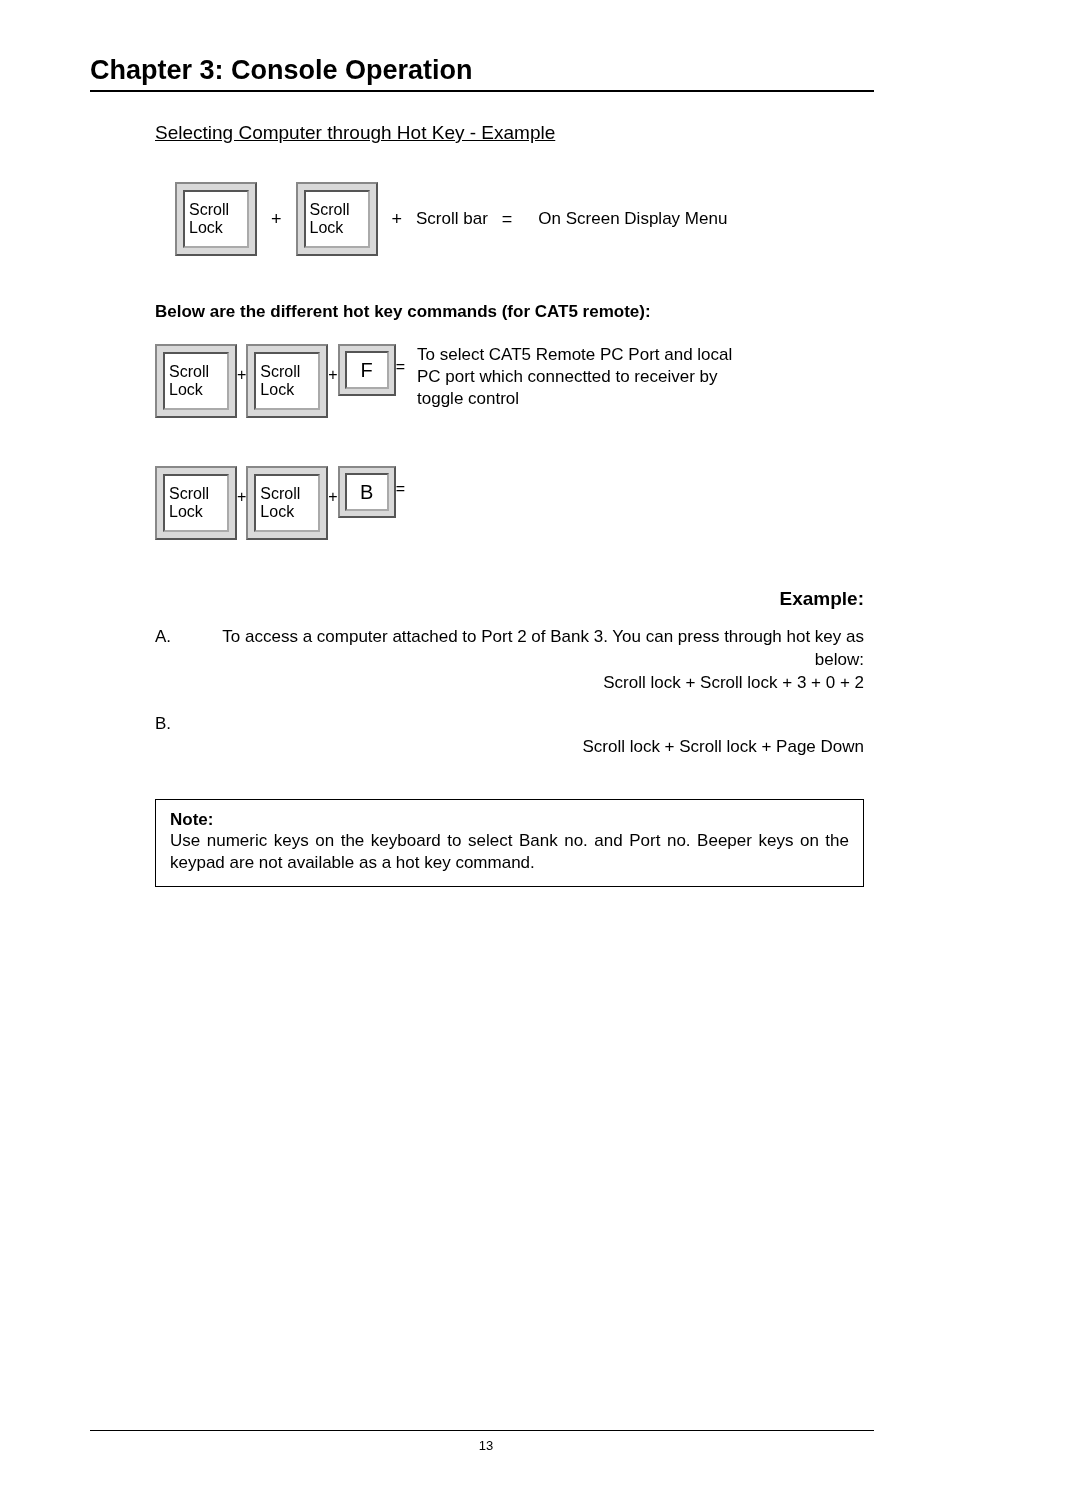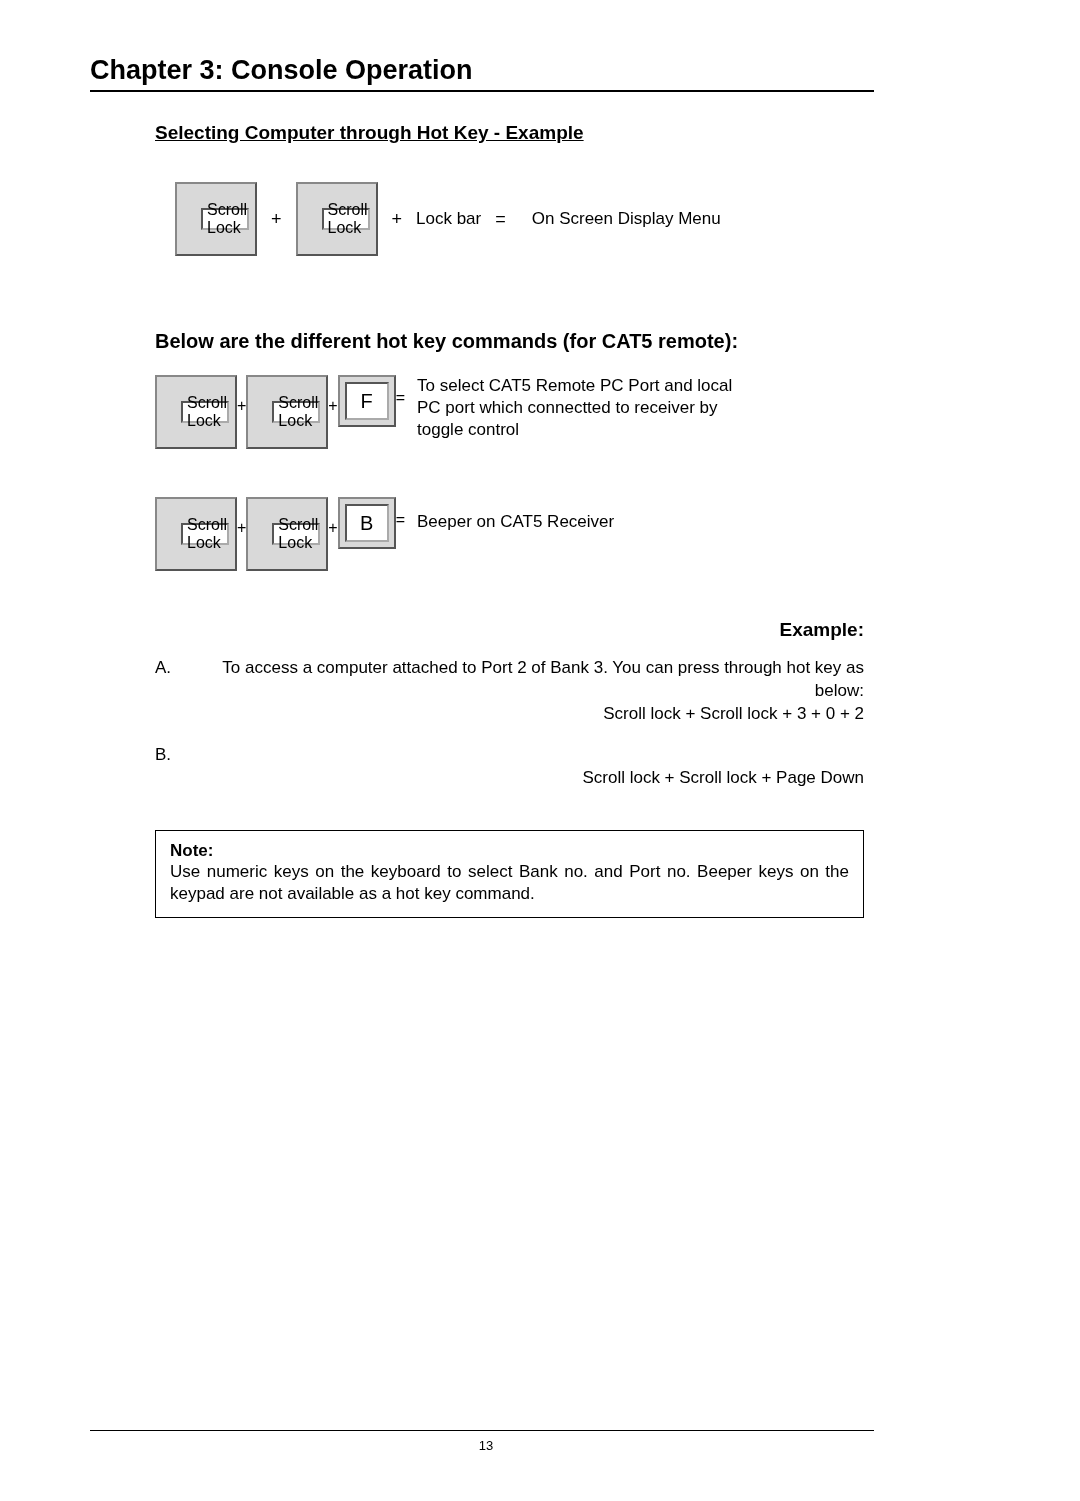--- a/index.html
+++ b/index.html
@@ -26,21 +26,21 @@
     border: none;
     border-top: 2px solid #000;
     margin: 2px 0 30px 0;
   }
   .content {
     margin-left: 65px;
     margin-right: 10px;
   }
   .section-title {
     font-size: 19px;
-    font-weight: bold;
+    font-weight: normal;
     text-decoration: underline;
     margin: 12px 0 38px 0;
   }
   .keyseq {
     display: flex;
     align-items: center;
     margin-bottom: 22px;
   }
   .keyseq .op {
     font-size: 18px;
@@ -49,21 +49,21 @@
   }
   .keycap-wide {
     width: 82px;
     height: 74px;
     background: #d9d9d9;
     border: 2px solid #000;
     border-top-color: #888;
     border-left-color: #888;
     border-right-color: #555;
     border-bottom-color: #555;
-    padding: 24px;
+    padding: 6px;
     display: flex;
   }
   .keycap-wide .inner {
     flex: 1;
     background: #fff;
     border: 2px solid #000;
     border-top-color: #555;
     border-left-color: #555;
     border-right-color: #aaa;
     border-bottom-color: #aaa;
@@ -102,23 +102,23 @@
   .result-text {
     font-size: 17px;
     margin-left: 12px;
     max-width: 320px;
     line-height: 1.3;
   }
   .txt-key {
     font-size: 17px;
   }
   .subhead {
-    font-size: 20px;
-    font-weight: bold;
-    margin: 74px 0 22px 0;
+    font-size: 17px;
+    font-weight: bold;
+    margin: 46px 0 22px 0;
   }
   .seq-row {
     display: flex;
     align-items: flex-start;
     margin-bottom: 48px;
   }
   .seq-row .keycap-wide, .seq-row .keycap-sq { flex-shrink: 0; }
   .seq-row .op-mid { padding-top: 22px; }
   .seq-row .op-sq { padding-top: 14px; }
   .example-heading {
@@ -181,21 +181,21 @@
 
     <div class="keyseq" style="margin-left:20px;">
       <div class="keycap-wide">
           <div class="inner">Scroll Lock</div>
         </div>
       <span class="op">+</span>
       <div class="keycap-wide">
           <div class="inner">Scroll Lock</div>
         </div>
       <span class="op">+</span>
-      <span class="txt-key">Lock bar</span>
+      <span class="txt-key">Scroll bar</span>
       <span class="op">=</span>
       <span class="result-text">On Screen Display Menu</span>
     </div>
 
     <div class="subhead">Below are the different hot key commands (for CAT5 remote):</div>
 
     <div class="seq-row">
       <div class="keycap-wide">
           <div class="inner">Scroll Lock</div>
         </div>
@@ -217,21 +217,20 @@
         </div>
       <span class="op op-mid">+</span>
       <div class="keycap-wide">
           <div class="inner">Scroll Lock</div>
         </div>
       <span class="op op-mid">+</span>
       <div class="keycap-sq">
           <div class="inner">B</div>
         </div>
       <span class="op op-sq">=</span>
-      <span class="result-text" style="padding-top:14px;">Beeper on CAT5 Receiver</span>
     </div>
 
     <div class="example-heading">Example:</div>
 
     <div class="example-list">
       <div class="example-item">
         <div class="letter">A.</div>
         <div class="body">
           <span>To access a computer attached to Port 2 of Bank 3. You can press through hot key as below:</span><br>
           <span>Scroll lock + Scroll lock + 3 + 0 + 2</span>

